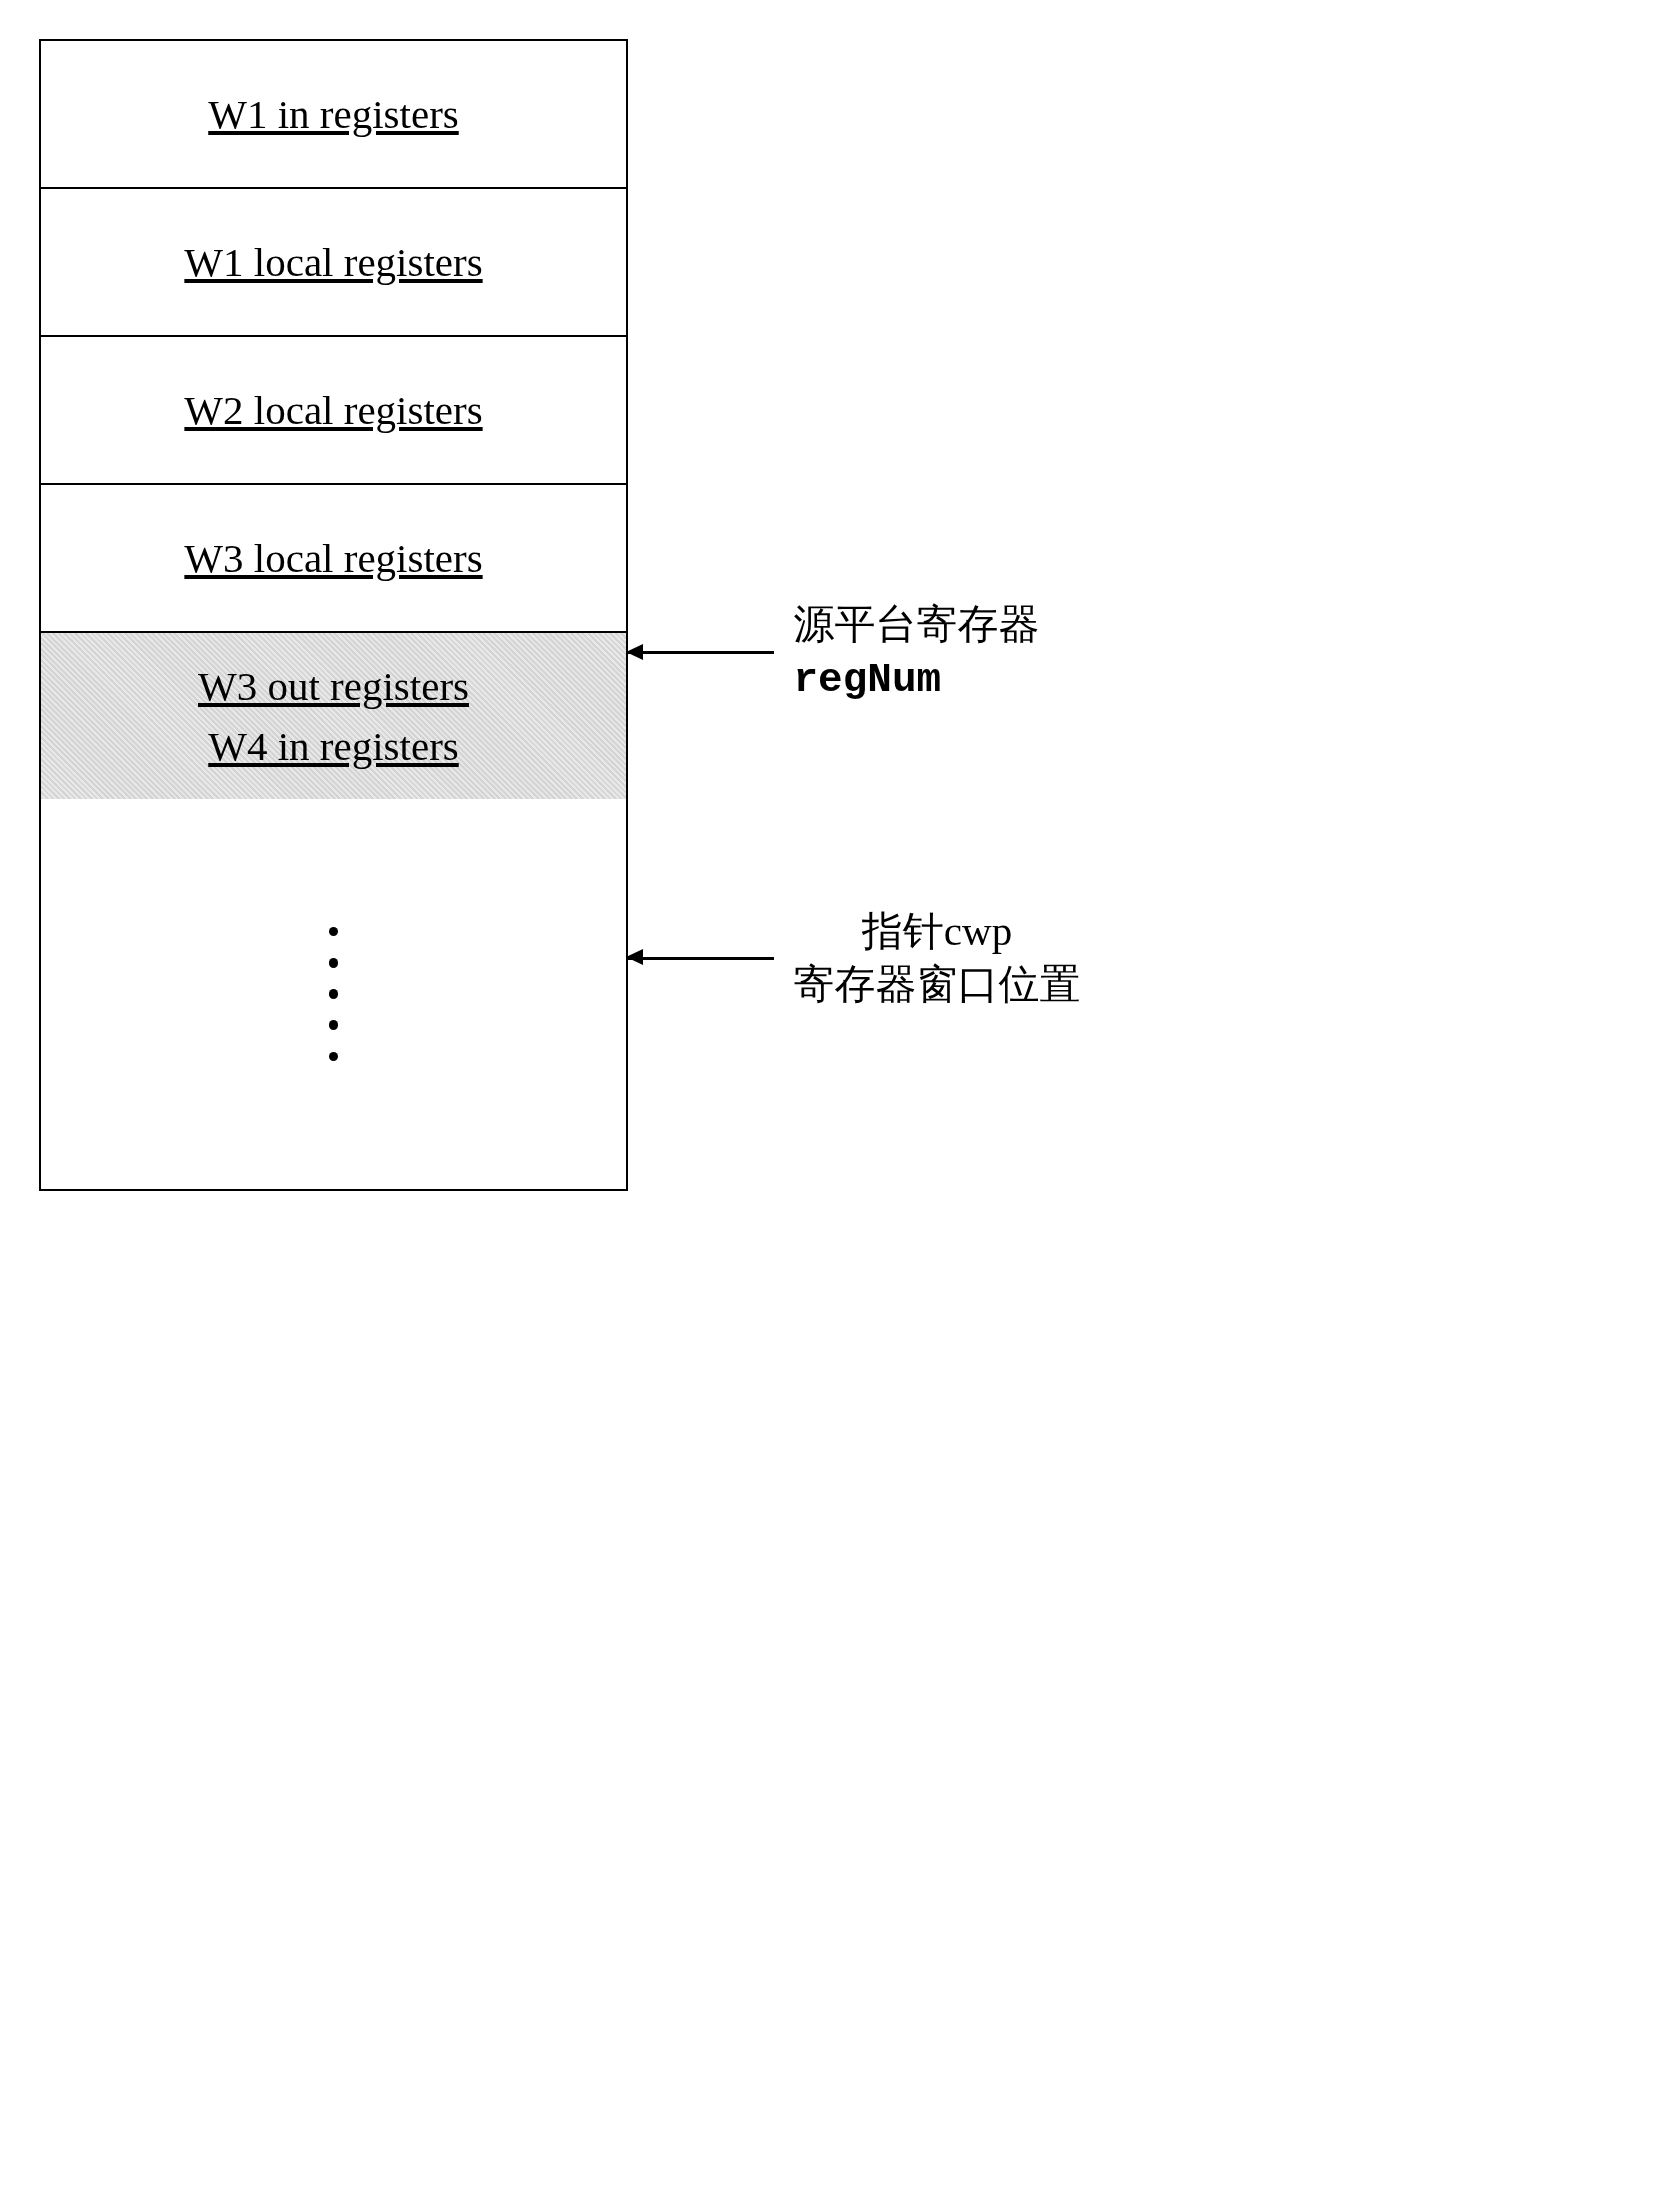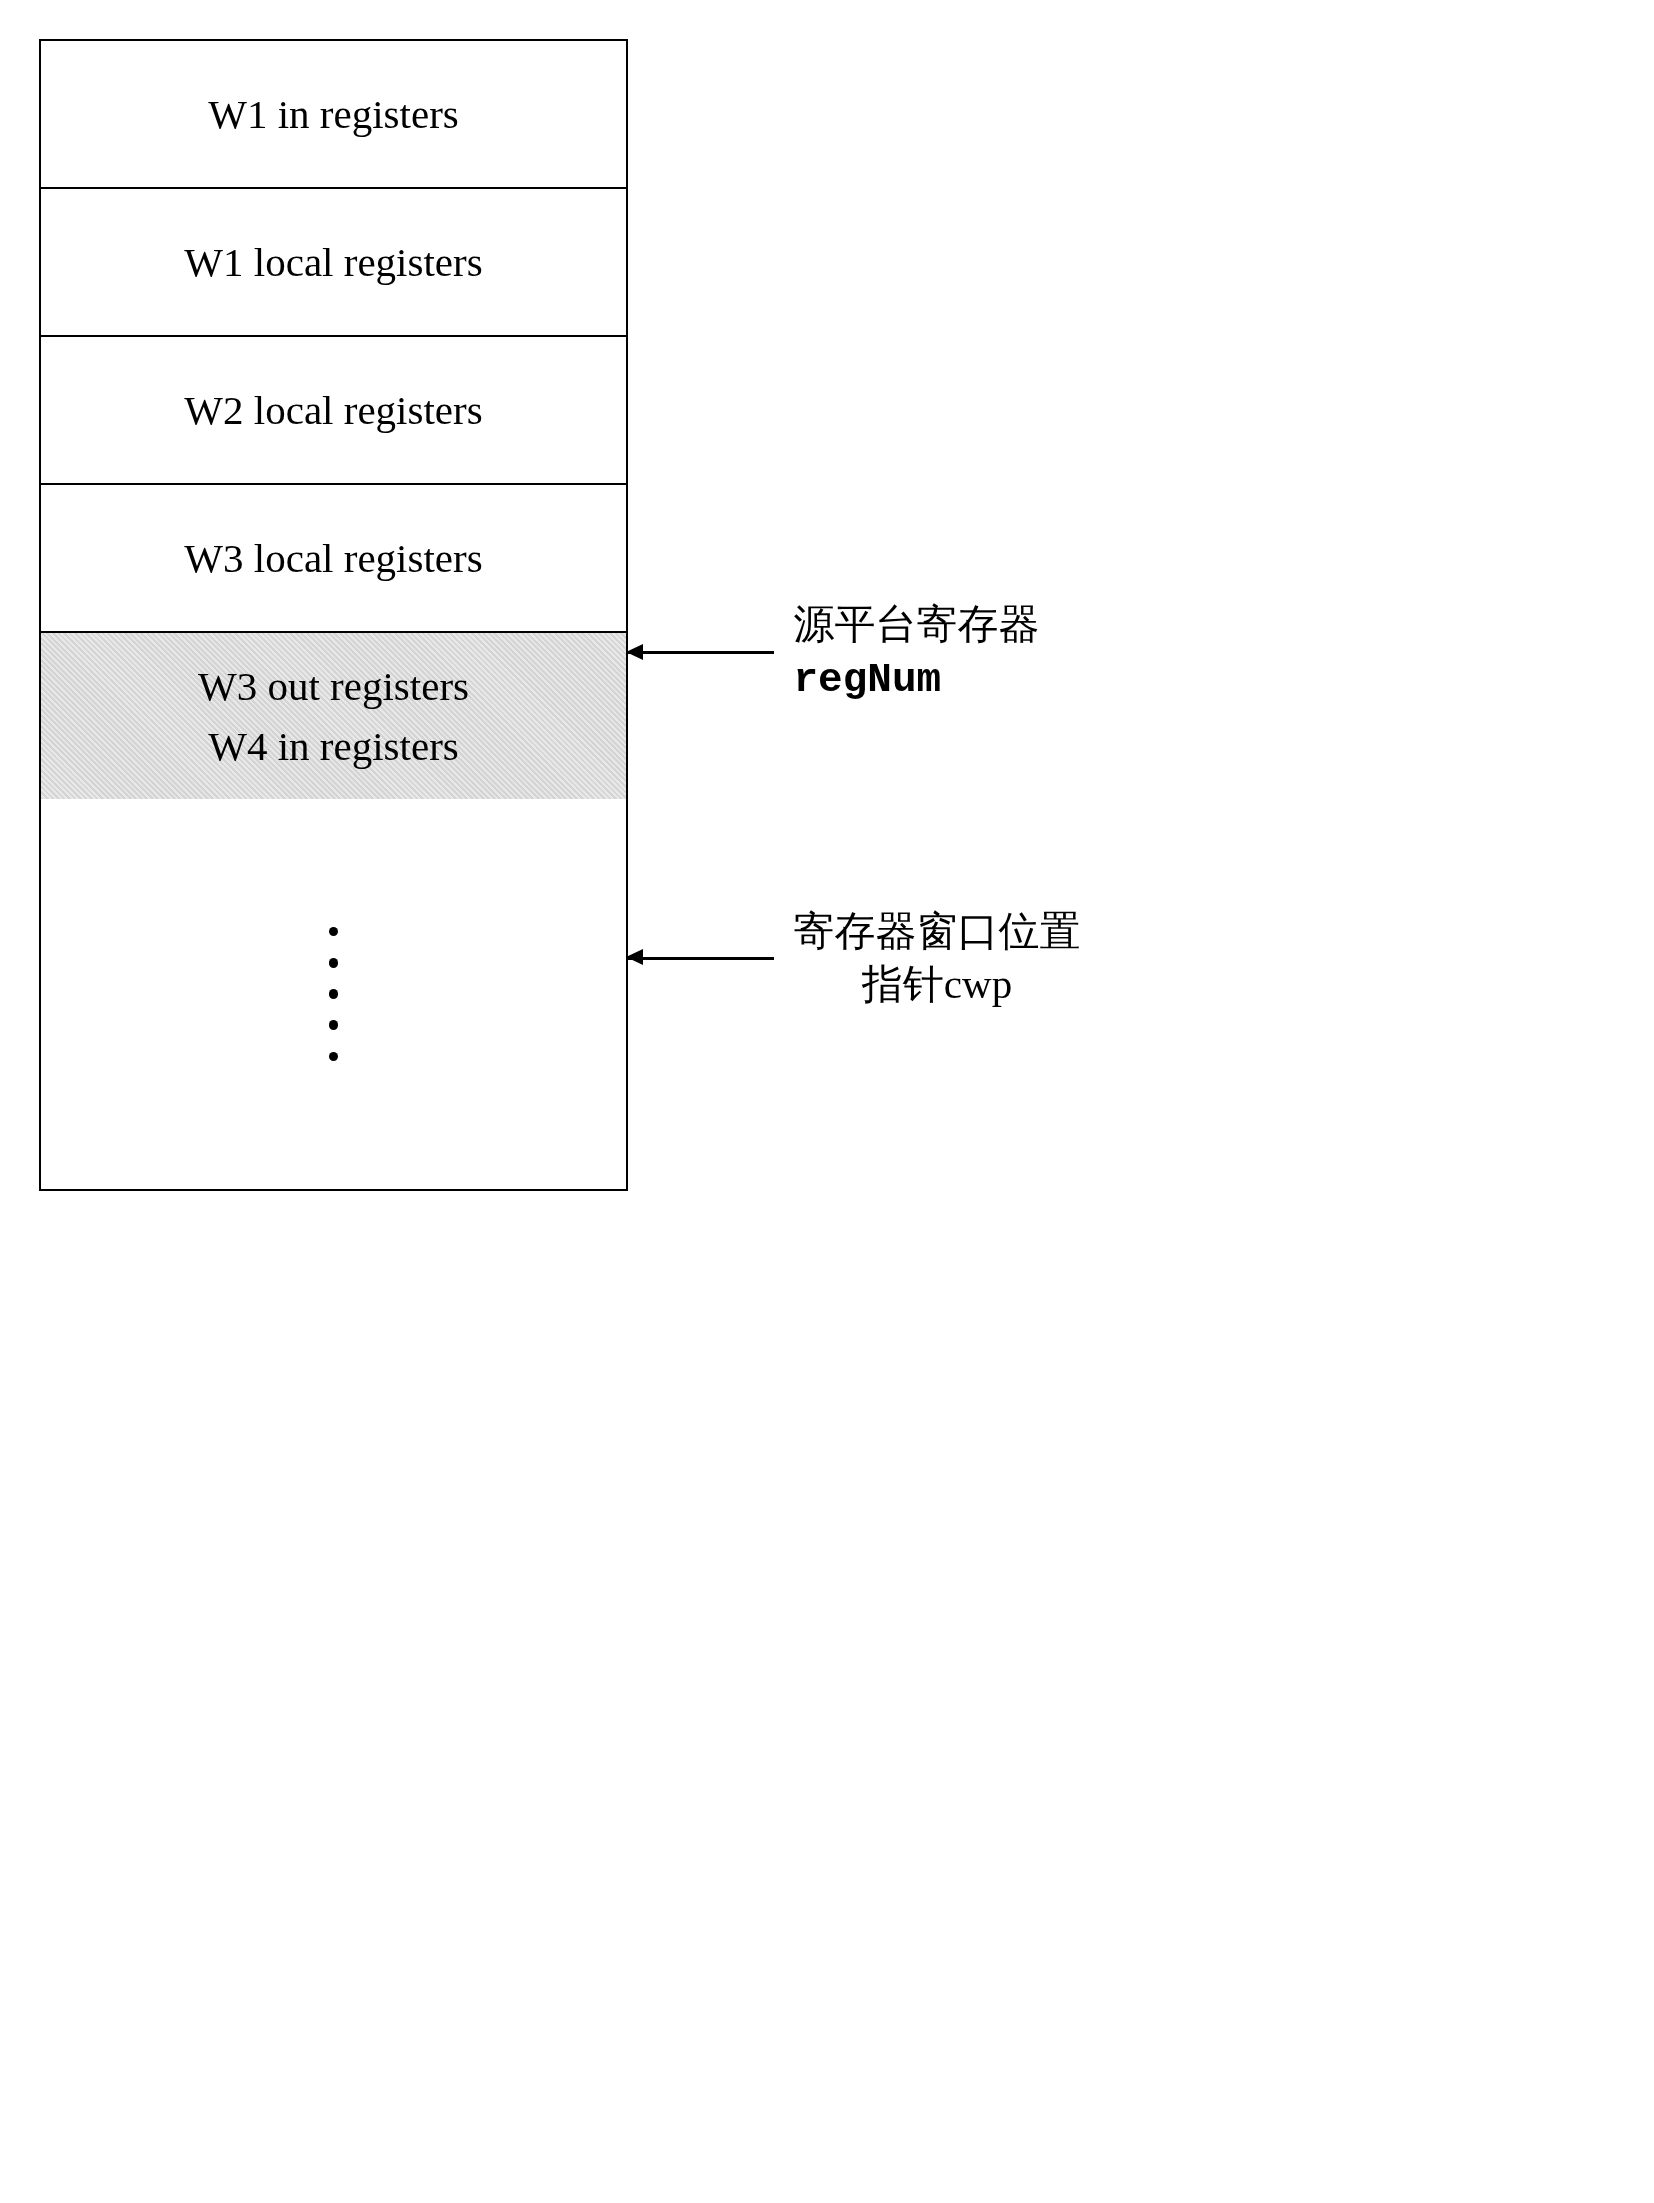--- a/index.html
+++ b/index.html
@@ -22,20 +22,21 @@
   .cell {
     border-bottom: 2.9px solid #000;
     display: flex;
     flex-direction: column;
     align-items: center;
     justify-content: center;
     padding: 29px 35px;
     font-size: 41px;
     text-align: center;
     min-height: 88px;
+    text-decoration: underline;
   }
   .cell.last {
     border-bottom: none;
     gap: 12px;
   }
   .shaded {
     background: repeating-linear-gradient(
       45deg,
       #d4d4d4 0px,
       #d4d4d4 2px,
@@ -134,22 +135,22 @@
       <div class="arrow-line" style="width: 146px;"></div>
       <div class="annotation-text">
         <div>源平台寄存器</div>
         <div style="text-align:left;font-weight:bold;"><span class="mono">regNum</span></div>
       </div>
     </div>
 
     <div class="annotation" style="top: 853px;">
       <div class="arrow-line" style="width: 146px;"></div>
       <div class="annotation-text">
+        <div style="text-align:center;"><span>指针cwp</span></div>
         <div>寄存器窗口位置</div>
-        <div style="text-align:center;"><span>指针cwp</span></div>
       </div>
     </div>
 
     <div class="annotation" style="top: 1651px;">
       <div class="arrow-line" style="width: 59px;"></div>
     </div>
     <div class="bottom-label" style="top: 1619px; left: 195px;">
       <span>基地址regs</span>
     </div>
   </div>

